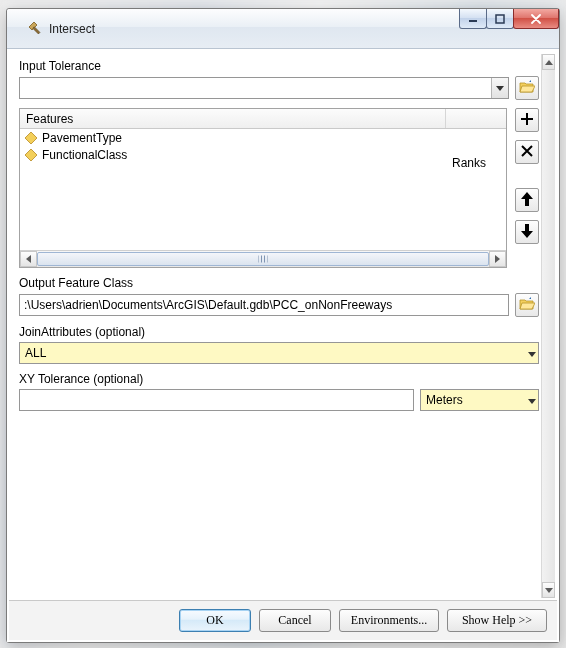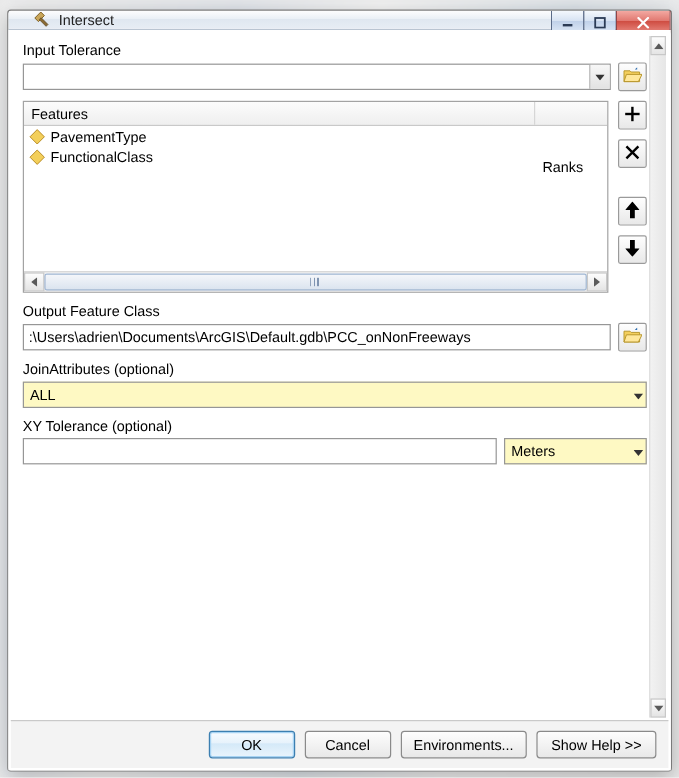--- a/index.html
+++ b/index.html
@@ -14,21 +14,21 @@
 
   .window {
     position: absolute; left: 6px; top: 8px; width: 554px; height: 635px;
     background: #fff; border: 1px solid #7a7a7a; border-radius: 3px;
     box-shadow: 0 4px 16px rgba(0,0,0,.25);
     display: flex; flex-direction: column;
   }
 
   
   .titlebar {
-    height: 16px; display: flex; align-items: center;
+    height: 40px; display: flex; align-items: center;
     background: linear-gradient(#fdfdfe,#eaf0f6 45%,#dfe7f0 46%,#e7edf4);
     border-bottom: 1px solid #b9c4d1; border-radius: 3px 3px 0 0;
     padding-left: 20px;
   }
   .titlebar .app-icon { width:16px; height:16px; margin-right:6px; }
   .titlebar .title { flex:1; font-size:12px; color:#222; }
   .win-btns { display:flex; height:100%; align-items:flex-start; padding-top:0; }
   .win-btn {
     width: 30px; height:20px; margin-top:0;
     border:1px solid #5a6b88; border-top:none; border-radius:0 0 3px 3px;
@@ -150,21 +150,21 @@
   
   .footer {
     height:40px; border-top:1px solid #c9c9c9;
     display:flex; align-items:center; justify-content:flex-end;
     padding:0 10px; gap:8px; background:#f3f3f3;
   }
   .btn {
     height:23px; min-width:72px; padding:0 10px;
     border:1px solid #8a8a8a; border-radius:3px;
     background:linear-gradient(#fdfdfd,#e8e8e8);
-    font-size:12px; font-family:Liberation Sans, sans-serif; cursor:default;
+    font-size:12px; font-family:Liberation Serif, serif; cursor:default;
     display:flex; align-items:center; justify-content:center;
   }
   .btn.primary {
     border:1px solid #3c7fb1;
     box-shadow: inset 0 0 0 1px #a7d3f3;
     background:linear-gradient(#f7fbff,#e6f2fb 45%,#d4e9f8 46%,#eaf4fc);
   }
   .btn.wide { min-width:100px; }
   .btn.wider { min-width:100px; }
 

